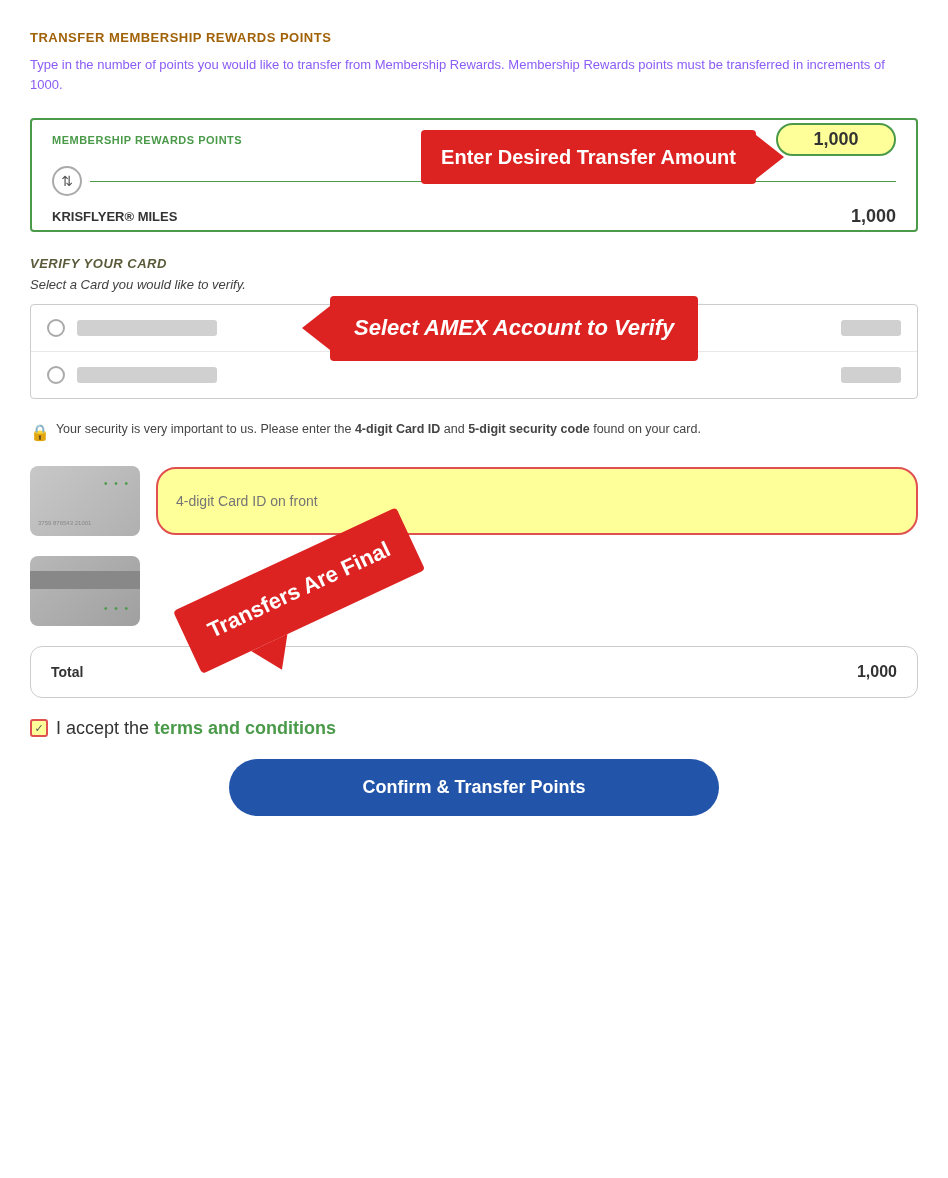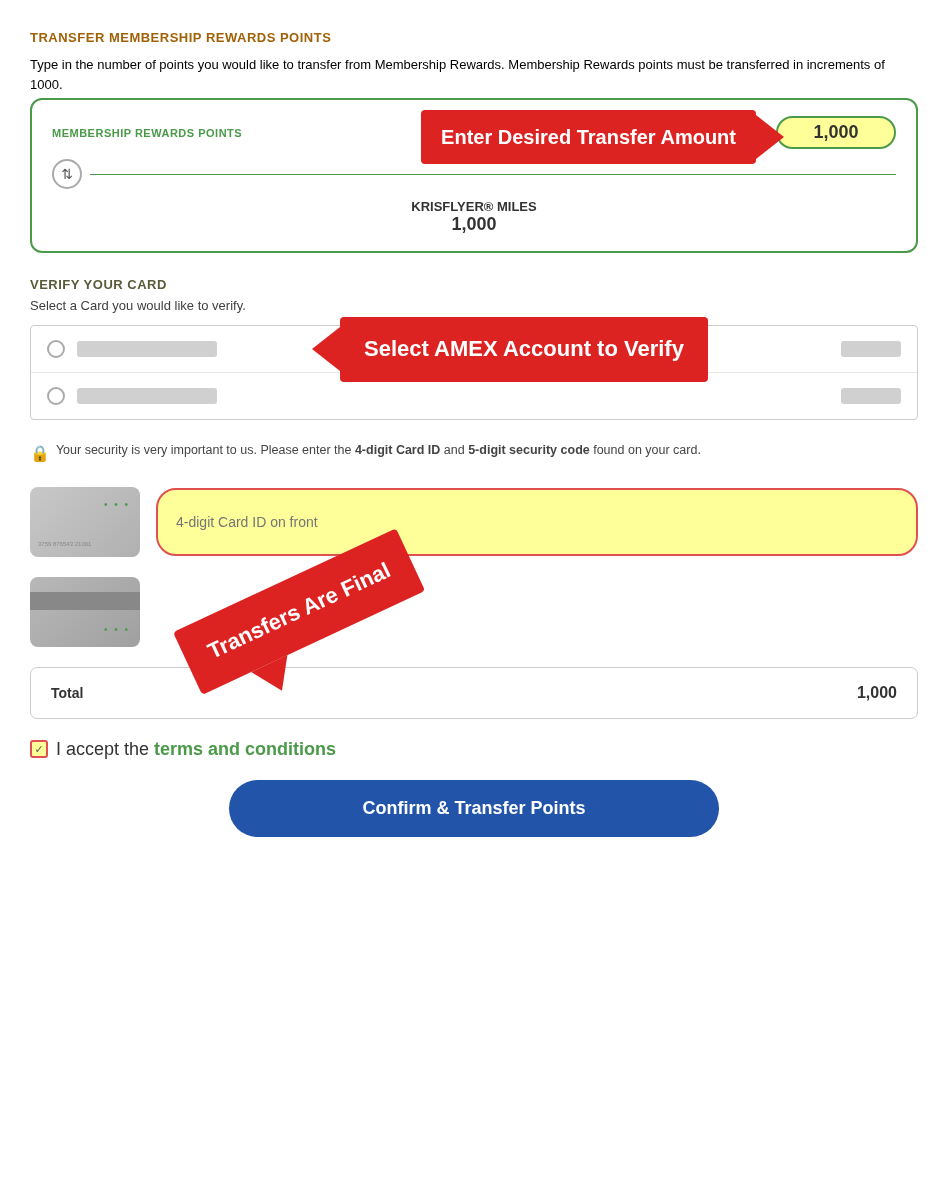--- a/index.html
+++ b/index.html
@@ -15,30 +15,30 @@
     .page-title {
       font-size: 13px;
       font-weight: bold;
       color: #a16207;
       letter-spacing: 0.5px;
       margin-bottom: 10px;
     }
 
     .page-description {
       font-size: 13px;
-      color: #000000;
-      margin-bottom: 4px;
+      color: #8b5cf6;
+      margin-bottom: 24px;
       line-height: 1.5;
     }
 
     
     .transfer-box {
       border: 2px solid #4a9a4a;
-      border-radius: 12px;
-      padding: 16px 20px;
+      border-radius: 4px;
+      padding: 3px 20px;
       margin-bottom: 24px;
       position: relative;
     }
 
     .transfer-row {
       display: flex;
       align-items: center;
       justify-content: space-between;
     }
 
@@ -86,21 +86,20 @@
       height: 1px;
       background: #4a9a4a;
       margin-left: 8px;
     }
 
     .miles-row {
       display: flex;
       align-items: center;
       justify-content: space-between;
       margin-top: 4px;
-      flex-direction: column;
     }
 
     .miles-label {
       font-size: 13px;
       font-weight: bold;
       color: #333;
     }
 
     .miles-value {
       font-size: 18px;
@@ -257,21 +256,21 @@
       outline: none;
     }
 
     
     .summary-section {
       margin-top: 10px;
     }
 
     .summary-table {
       border: 1px solid #ccc;
-      border-radius: 7px;
+      border-radius: 12px;
       overflow: hidden;
       margin-bottom: 20px;
     }
 
     .summary-row {
       display: flex;
       align-items: center;
       justify-content: space-between;
       padding: 16px 20px;
     }
@@ -368,38 +367,38 @@
     <div style="position:absolute; top: 10px; right: 160px; z-index:20; pointer-events:none;">
       <div style="background:#dd2222; color:white; font-size:20px; font-weight:bold; padding:14px 20px; border-radius:4px; text-align:center; line-height:1.3; position:relative;">
         <span>Enter Desired
 Transfer Amount</span>
         
         <div style="position:absolute; right:-28px; top:50%; transform:translateY(-50%); width:0; height:0; border-left:28px solid #dd2222; border-top:22px solid transparent; border-bottom:22px solid transparent;"></div>
       </div>
     </div>
   </div>
 
-  <div style="position:relative; margin-bottom:20px;">
+  <div style="position:relative; margin-bottom:20px;font-style:italic;">
     <div class="section-title">VERIFY YOUR CARD</div>
     <div class="section-desc">Select a Card you would like to verify.</div>
 
     <div class="card-select-box">
       <div class="card-option">
         <div class="radio-btn"></div>
         <div class="card-blur-name"></div>
         <div class="card-blur-end"></div>
       </div>
       <div class="card-option">
         <div class="radio-btn"></div>
         <div class="card-blur-name"></div>
         <div class="card-blur-end"></div>
       </div>
     </div>
 
-    <div style="position:absolute; top: 40px; left: 310px; z-index:20; pointer-events:none;">
+    <div style="position:absolute; top: 40px; left: 300px; z-index:20; pointer-events:none;">
       <div style="background:#dd2222; color:white; font-size:22px; font-weight:bold; padding:18px 24px; border-radius:4px; text-align:center; line-height:1.3; position:relative;">
         <span>Select AMEX
 Account to Verify</span>
         
         <div style="position:absolute; left:-28px; top:50%; transform:translateY(-50%); width:0; height:0; border-right:28px solid #dd2222; border-top:22px solid transparent; border-bottom:22px solid transparent;"></div>
       </div>
     </div>
   </div>
 
   <div class="security-notice">

